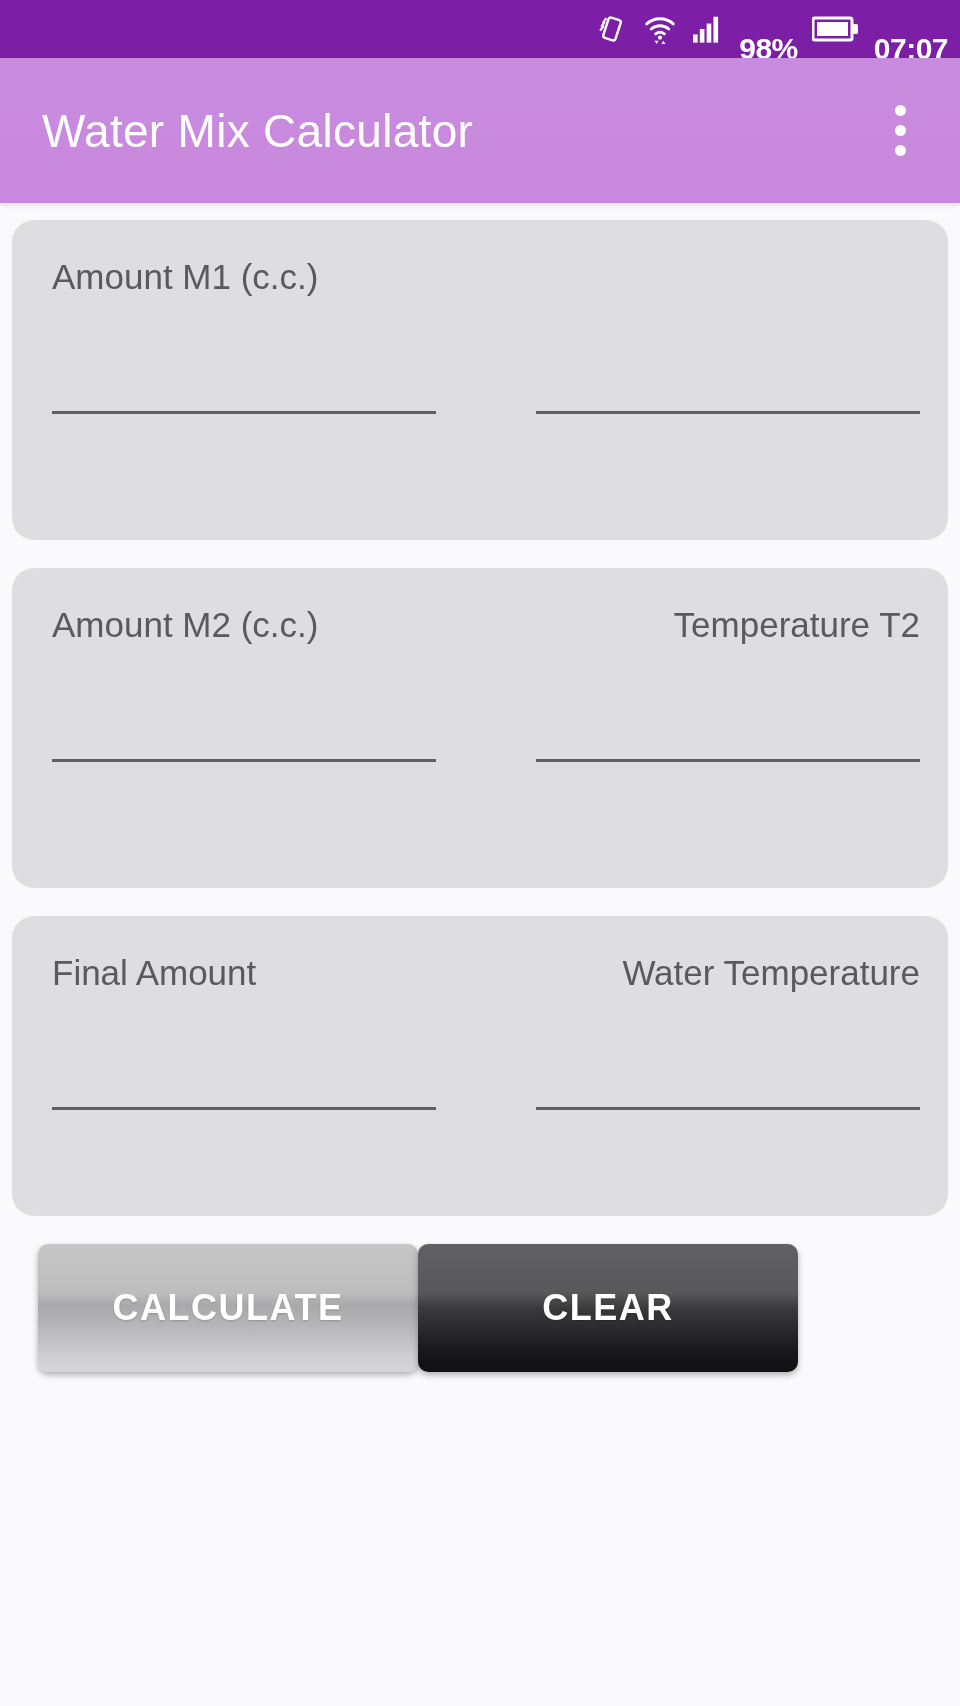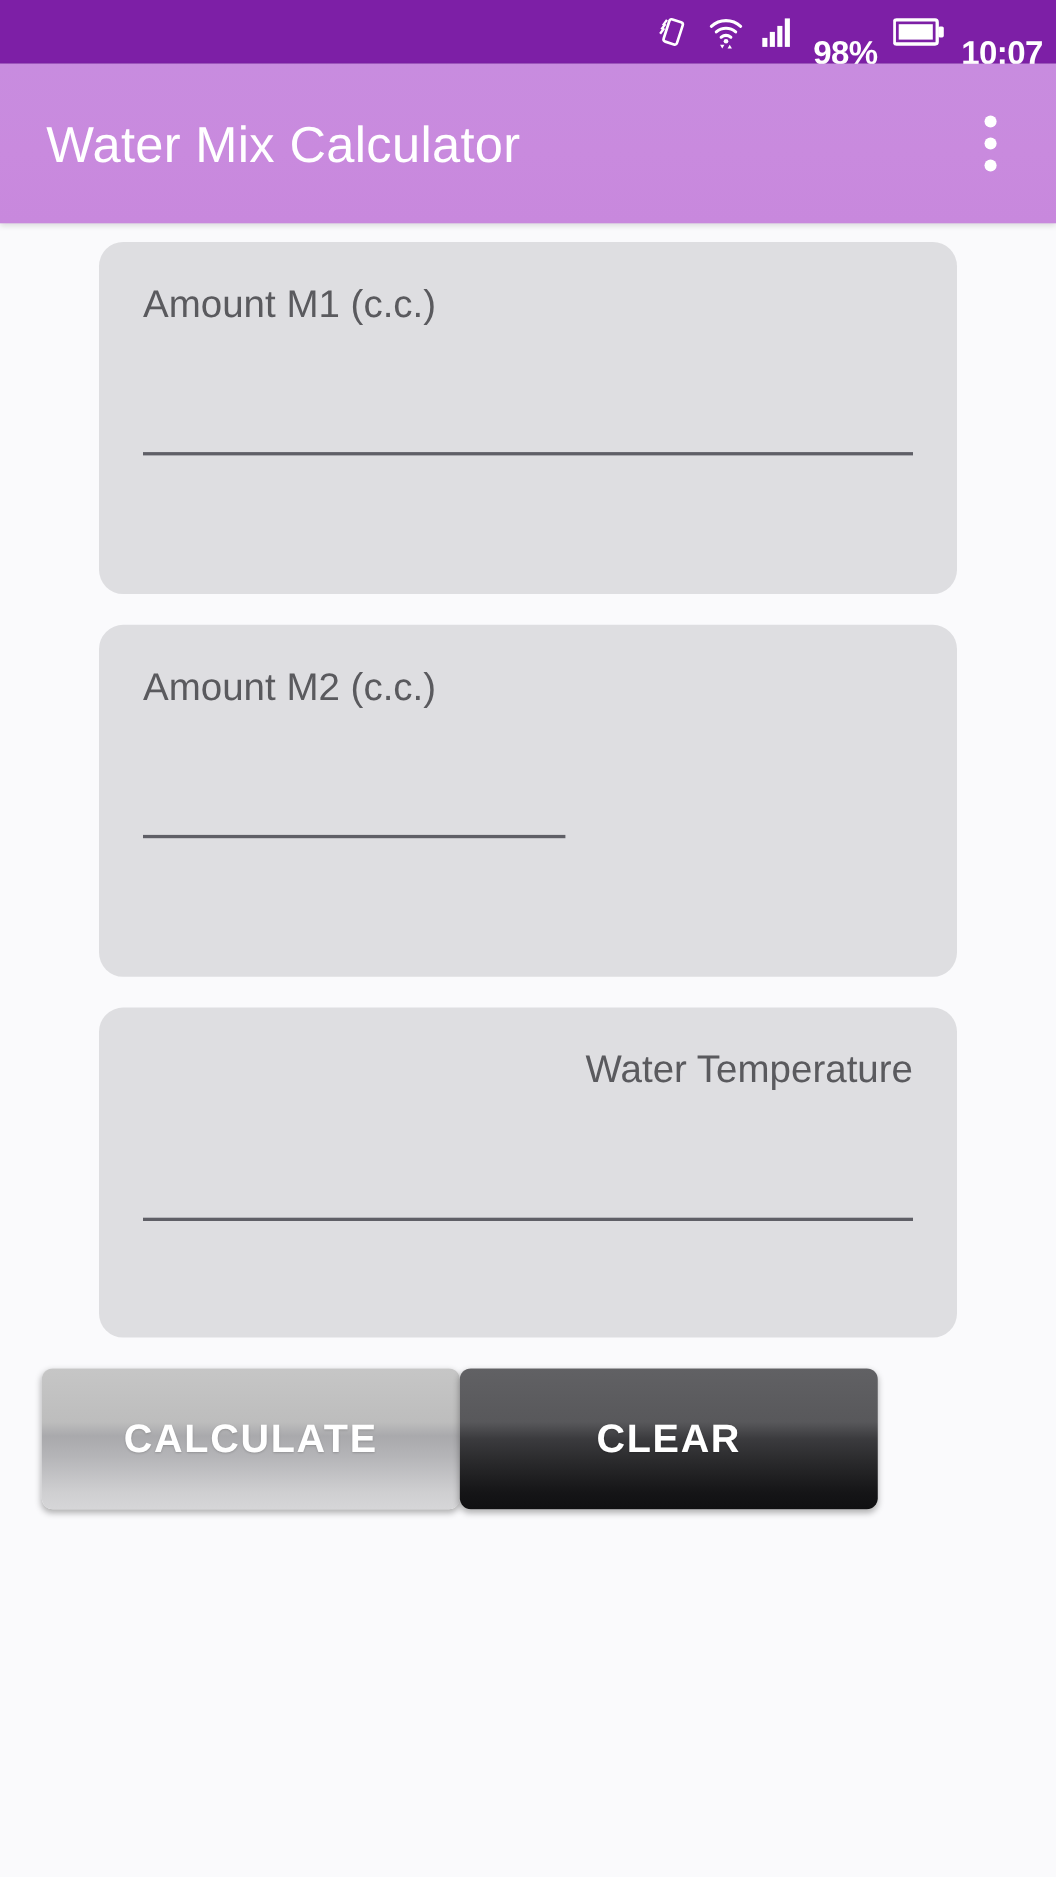--- a/index.html
+++ b/index.html
@@ -91,25 +91,25 @@
 
   
   .content {
     position: relative;
     padding: 17px 0 0 0;
   }
 
   .card {
     position: relative;
     margin: 0 auto 28px auto;
-    width: 780px;
+    width: 936px;
     background: #dedee1;
     border-radius: 22px;
     height: 320px;
-    padding: 38px 40px 0 40px;
+    padding: 38px 28px 0 40px;
   }
 
   .card.result { height: 300px; }
 
   .field-row {
     display: flex;
     justify-content: space-between;
     align-items: flex-start;
   }
 
@@ -220,21 +220,21 @@
     <span class="status-text">98%</span>
 
     <span class="status-icon battery-wrap">
       <svg width="48" height="28" viewBox="0 0 48 28">
         <rect x="1" y="3" width="39" height="22" rx="2" fill="none" stroke="#ffffff" stroke-width="3"></rect>
         <rect x="5" y="7" width="31" height="14" fill="#ffffff"></rect>
         <rect x="41" y="9" width="5" height="10" rx="1.5" fill="#ffffff"></rect>
       </svg>
     </span>
 
-    <span class="status-text">10:07</span>
+    <span class="status-text">07:07</span>
   </div>
 
   <div class="app-bar">
     <span class="app-title">Water Mix Calculator</span>
     <div class="overflow-menu">
       <i></i>
       <i></i>
       <i></i>
     </div>
   </div>
@@ -252,26 +252,31 @@
         </div>
       </div>
     </div>
 
     <div class="card">
       <div class="field-row">
         <div class="field left">
           <span class="field-label">Amount M2 (c.c.)</span>
           <input class="field-input" type="text" placeholder="" style="">
         </div>
+        <div class="field right">
+          <span class="field-label">Temperature T2</span>
+          <input class="field-input" type="text" placeholder="" style="">
+        </div>
       </div>
     </div>
 
     <div class="card result">
       <div class="field-row">
         <div class="field left">
+          <span class="field-label">Final Amount</span>
           <input class="field-input" type="text" placeholder="" style="">
         </div>
         <div class="field right">
           <span class="field-label">Water Temperature</span>
           <input class="field-input" type="text" placeholder="" style="">
         </div>
       </div>
     </div>
 
     <div class="button-row">

